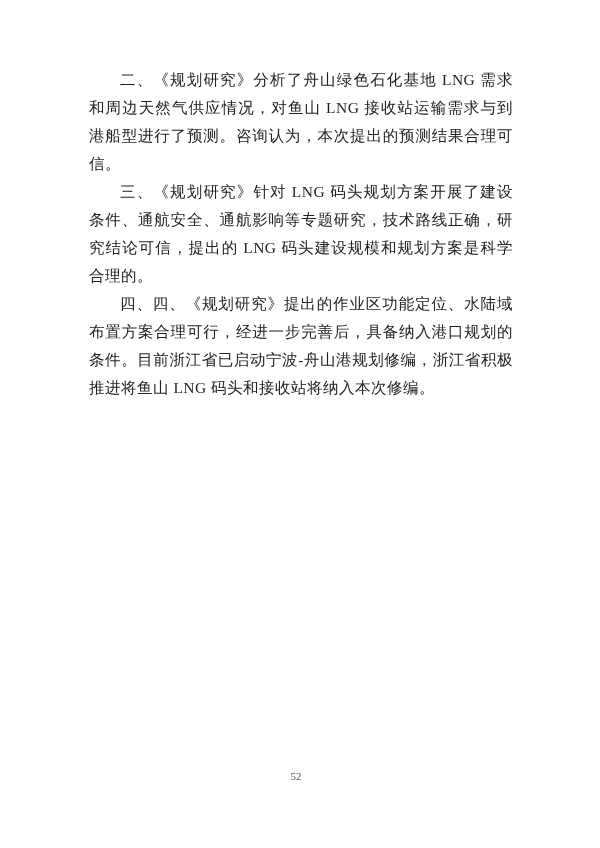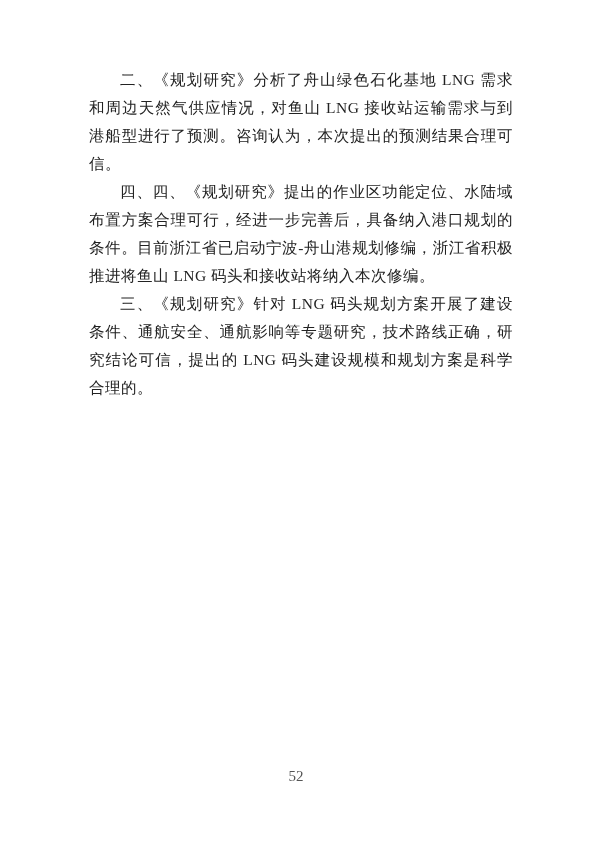--- a/index.html
+++ b/index.html
@@ -32,28 +32,28 @@
     letter-spacing: 0.5px;
     color: #222222;
     font-family: Liberation Serif, serif;
   }
   .page-number {
     position: absolute;
     left: 0;
     right: 8px;
     top: 769px;
     text-align: center;
-    font-size: 15px;
+    font-size: 11px;
     line-height: 14px;
     color: #555555;
   }
 </style>
 </head>
 <body>
 
 <div class="page">
   <div class="content">
     <p class="para">二、《规划研究》分析了舟山绿色石化基地 LNG 需求和周边天然气供应情况，对鱼山 LNG 接收站运输需求与到港船型进行了预测。咨询认为，本次提出的预测结果合理可信。</p>
+    <p class="para">三、《规划研究》针对 LNG 码头规划方案开展了建设条件、通航安全、通航影响等专题研究，技术路线正确，研究结论可信，提出的 LNG 码头建设规模和规划方案是科学合理的。</p>
     <p class="para">四、四、《规划研究》提出的作业区功能定位、水陆域布置方案合理可行，经进一步完善后，具备纳入港口规划的条件。目前浙江省已启动宁波-舟山港规划修编，浙江省积极推进将鱼山 LNG 码头和接收站将纳入本次修编。</p>
-    <p class="para">三、《规划研究》针对 LNG 码头规划方案开展了建设条件、通航安全、通航影响等专题研究，技术路线正确，研究结论可信，提出的 LNG 码头建设规模和规划方案是科学合理的。</p>
   </div>
   <div class="page-number">52</div>
 </div>
 
 </body></html>

